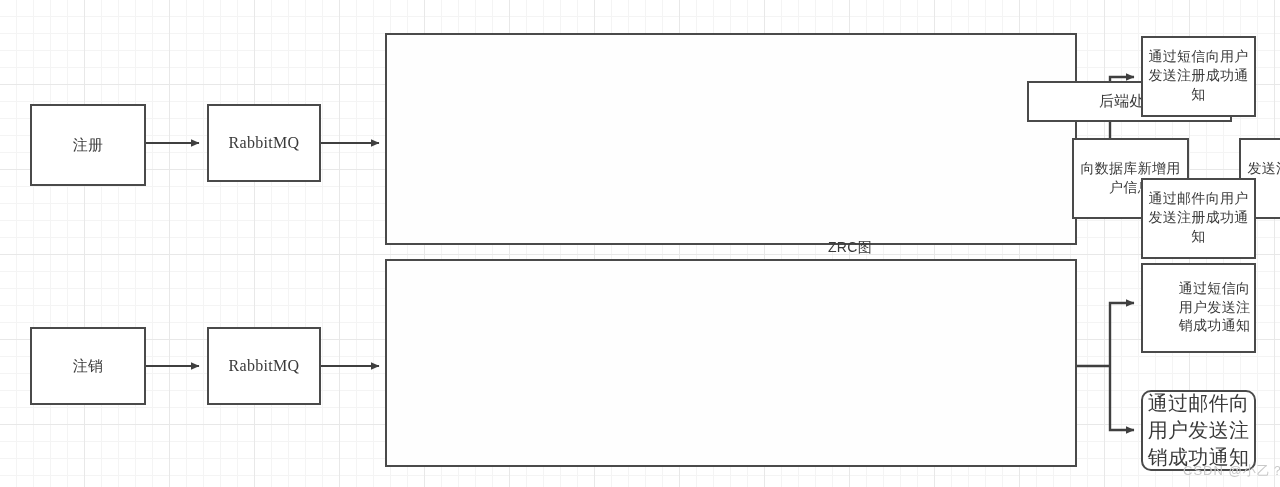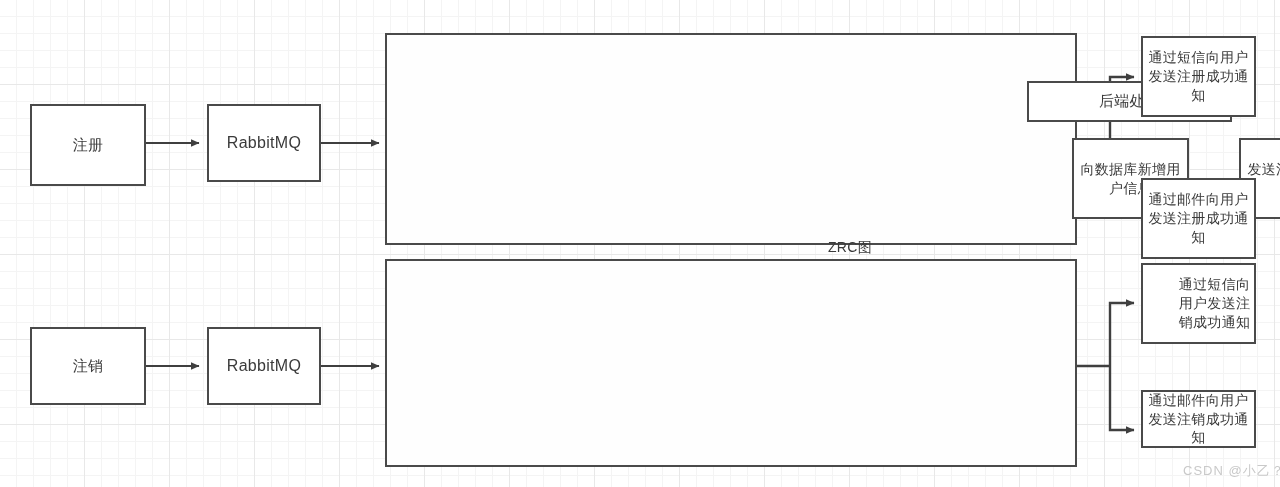--- a/index.html
+++ b/index.html
@@ -43,20 +43,21 @@
     line-height: 1.35;
     letter-spacing: .3px;
   }
   .node.container {
     display: block;
     background: #fefefe;
   }
   .node-text {
     display: block;
     white-space: pre-line;
+    font-family: Liberation Serif, serif;
   }
   .container-label {
     position: absolute;
     color: #3a3a3a;
     white-space: nowrap;
     letter-spacing: .3px;
   }
   .watermark {
     position: absolute;
     color: #c9c9c9;
@@ -72,22 +73,22 @@
   #n-backend-top   { left:640px; top:46px;  width:205px; height:41px;  font-size:15px; }
   #n-db-top        { left:685px; top:103px; width:117px; height:81px;  font-size:14px; }
   #n-queue-top     { left:852px; top:103px; width:117px; height:81px;  font-size:14px; }
   #l-zrc-top       { left:441px; top:203px; font-size:14px;text-align:center; }
   #n-sms-top       { left:1141px; top:36px;  width:115px; height:81px; font-size:14px; }
   #n-mail-top      { left:1141px; top:178px; width:115px; height:81px; font-size:14px; }
 
   #n-deregister    { left:30px;  top:327px; width:116px; height:78px;  font-size:15px; }
   #n-mq-bot        { left:207px; top:327px; width:114px; height:78px;  font-size:16px; }
   #n-container-bot { left:385px; top:259px; width:692px; height:208px; }
-  #n-sms-bot       { left:1141px; top:263px; width:115px; height:81px; font-size:14px;padding-left:32px; }
-  #n-mail-bot      { left:1141px; top:390px; width:115px; height:58px; font-size:14px; }
+  #n-sms-bot       { left:1141px; top:263px; width:115px; height:90px; font-size:14px;padding-left:32px; }
+  #n-mail-bot      { left:1141px; top:390px; width:115px; height:81px; font-size:20px;border-radius:10px; }
 
   #wm              { left:1183px; top:462px; }
 </style>
 </head>
 <body>
 
 <div id="canvas">
 
   <svg class="svg-layer" viewBox="0 0 1280 487" width="1280" height="487">
     <defs>

